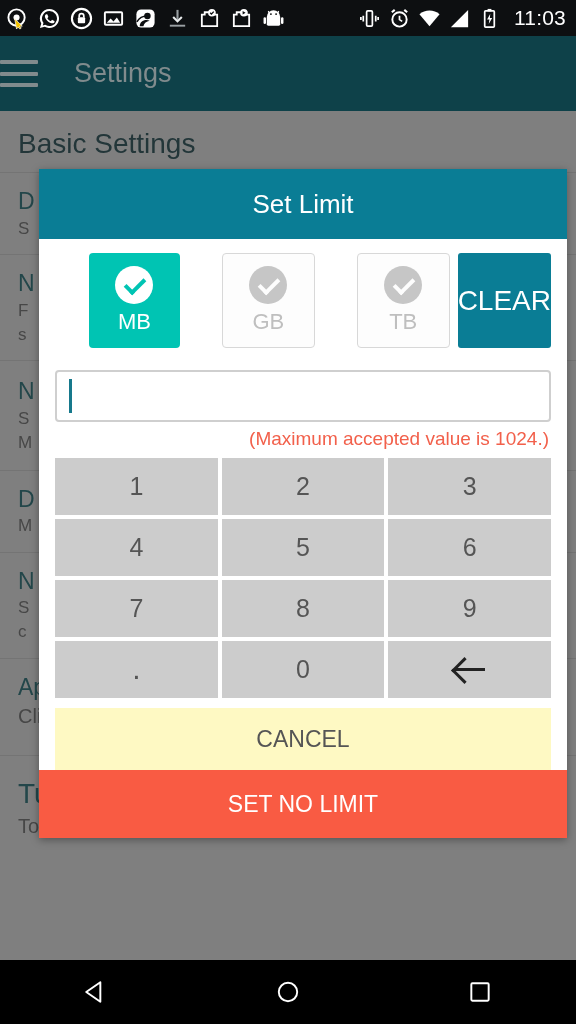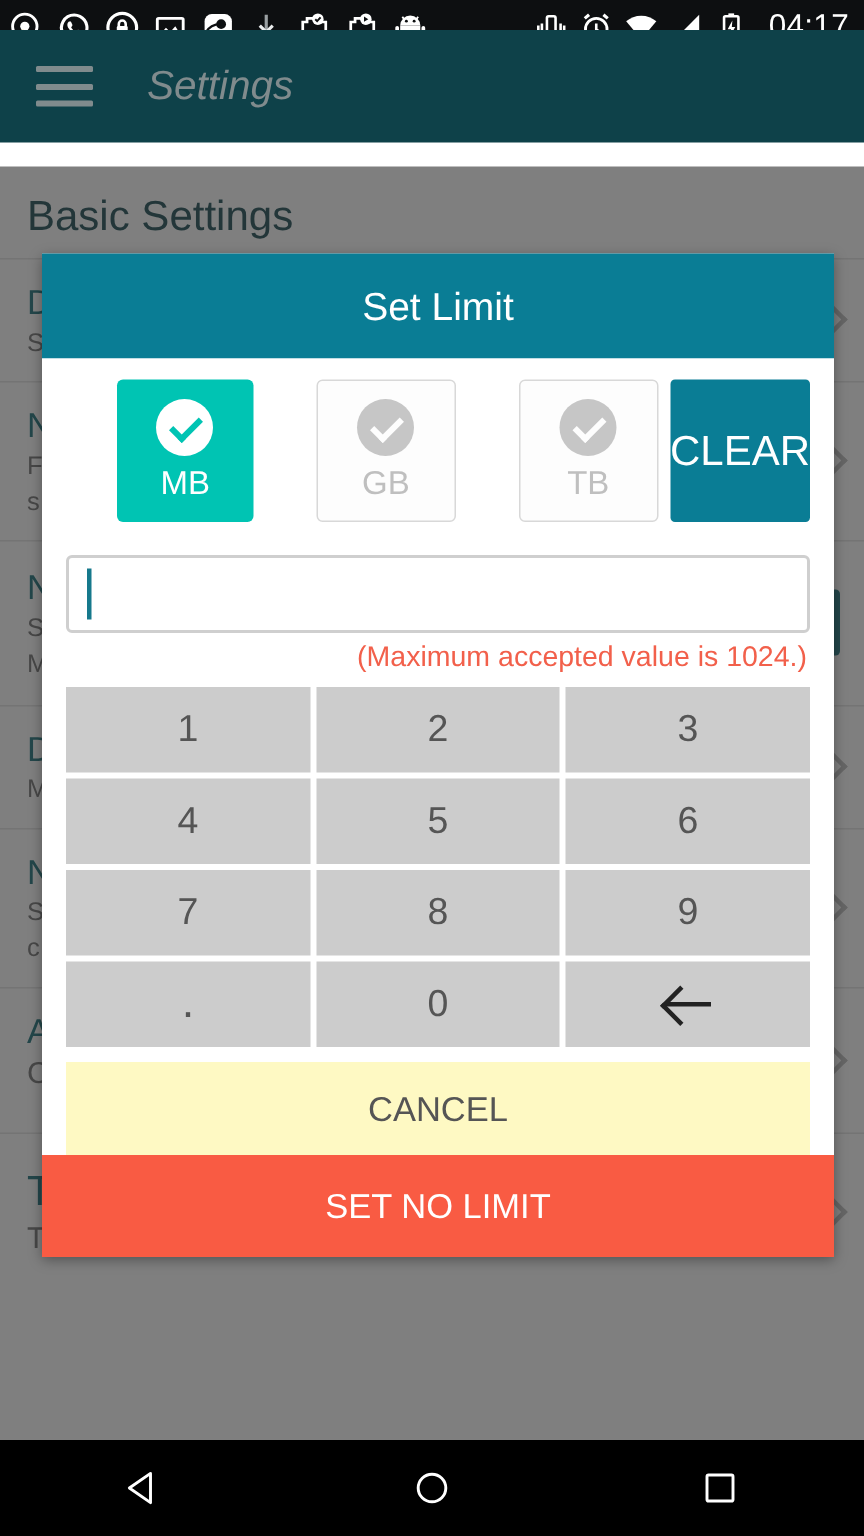--- a/index.html
+++ b/index.html
@@ -27,26 +27,24 @@
   .sb-left { display: flex; align-items: center; gap: 9px; flex: 1; }
   .sb-right { display: flex; align-items: center; gap: 7px; }
   .sb-ico { width: 23px; height: 23px; display: block; }
   #sb-clock {
     font-size: 21px; color: #fff; letter-spacing: .2px;
     margin-left: 6px; font-family: "Liberation Sans", sans-serif;
   }
 
   
   #appbar {
-    position: absolute; top: 20px; left: 0;
+    position: absolute; top: 36px; left: 0;
     width: 576px; height: 75px;
     background: #0e4149;
     display: flex; align-items: center;
-    padding-left: 24px;
-    font-style: italic;
   }
   #hamburger { width: 38px; height: 27px; display: flex; flex-direction: column;
     justify-content: space-between; }
   #hamburger i { display: block; height: 4px; background: #808b8d; border-radius: 1px; }
   #appbar-title {
     margin-left: 36px; font-size: 27px; color: #808b8d; font-weight: normal;
   }
 
   
   #bgcontent {
@@ -83,21 +81,21 @@
 
   
   #scrim {
     position: absolute; top: 111px; left: 0;
     width: 576px; height: 849px;
     background: rgba(48,48,48,0.62);
   }
 
   
   #dialog {
-    position: absolute; left: 28px; top: 169px;
+    position: absolute; left: 39px; top: 169px;
     width: 528px;
     background: #ffffff;
     box-shadow: 0 2px 8px rgba(0,0,0,0.35);
   }
   #dialog-header {
     height: 70px; background: #0a7d95;
     display: flex; align-items: center; justify-content: center;
   }
   #dialog-title { color: #fff; font-size: 26px; }
 
@@ -251,21 +249,21 @@
         <path d="M12 20L1.5 7.5a16 16 0 0121 0z" fill="#fff"></path>
       </svg>
       <svg class="sb-ico" viewBox="0 0 24 24">
         <path d="M21 3v18H3z" fill="#fff"></path>
       </svg>
       <svg class="sb-ico" viewBox="0 0 24 24">
         <rect x="7" y="4" width="10" height="17" rx="1" fill="none" stroke="#fff" stroke-width="1.8"></rect>
         <rect x="10" y="2" width="4" height="2.5" fill="#fff"></rect>
         <path d="M12.8 7l-3.3 6h2.4l-.7 4.8 3.6-6.3h-2.4z" fill="#fff"></path>
       </svg>
-      <span id="sb-clock">04:17</span>
+      <span id="sb-clock">11:03</span>
     </div>
   </div>
 
   <div id="appbar">
     <div id="hamburger">
         <i></i>
         <i></i>
         <i></i>
       </div>
     <div id="appbar-title">Settings</div>

